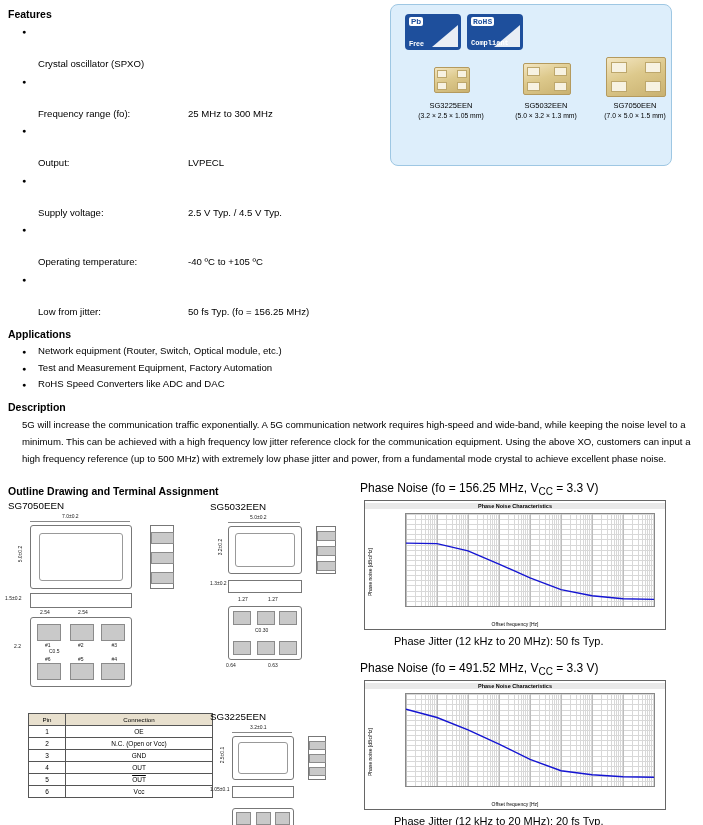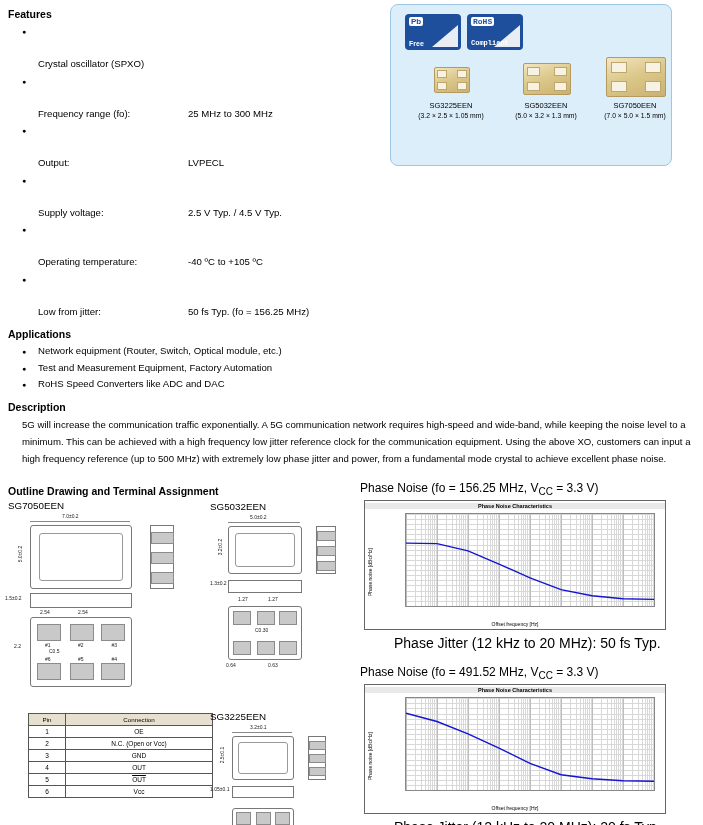--- a/index.html
+++ b/index.html
@@ -206,21 +206,21 @@
     transform: rotate(-90deg);
     transform-origin: left top;
     white-space: nowrap;
   }
   .xlab {
     position: absolute;
     bottom: 2px; left: 0; right: 0;
     text-align: center;
     font-size: 5px;
   }
-  .jitter { font-size: 14px; margin: 5px 0 0 14px; padding-left: 28px; }
+  .jitter { font-size: 11px; margin: 5px 0 0 14px; padding-left: 28px; }
   .curve { position: absolute; left: 0; top: 0; }
 </style>
 </head>
 <body>
 
 <div class="page">
 
 
   <div class="top-wrap">
     <div class="top-left">

